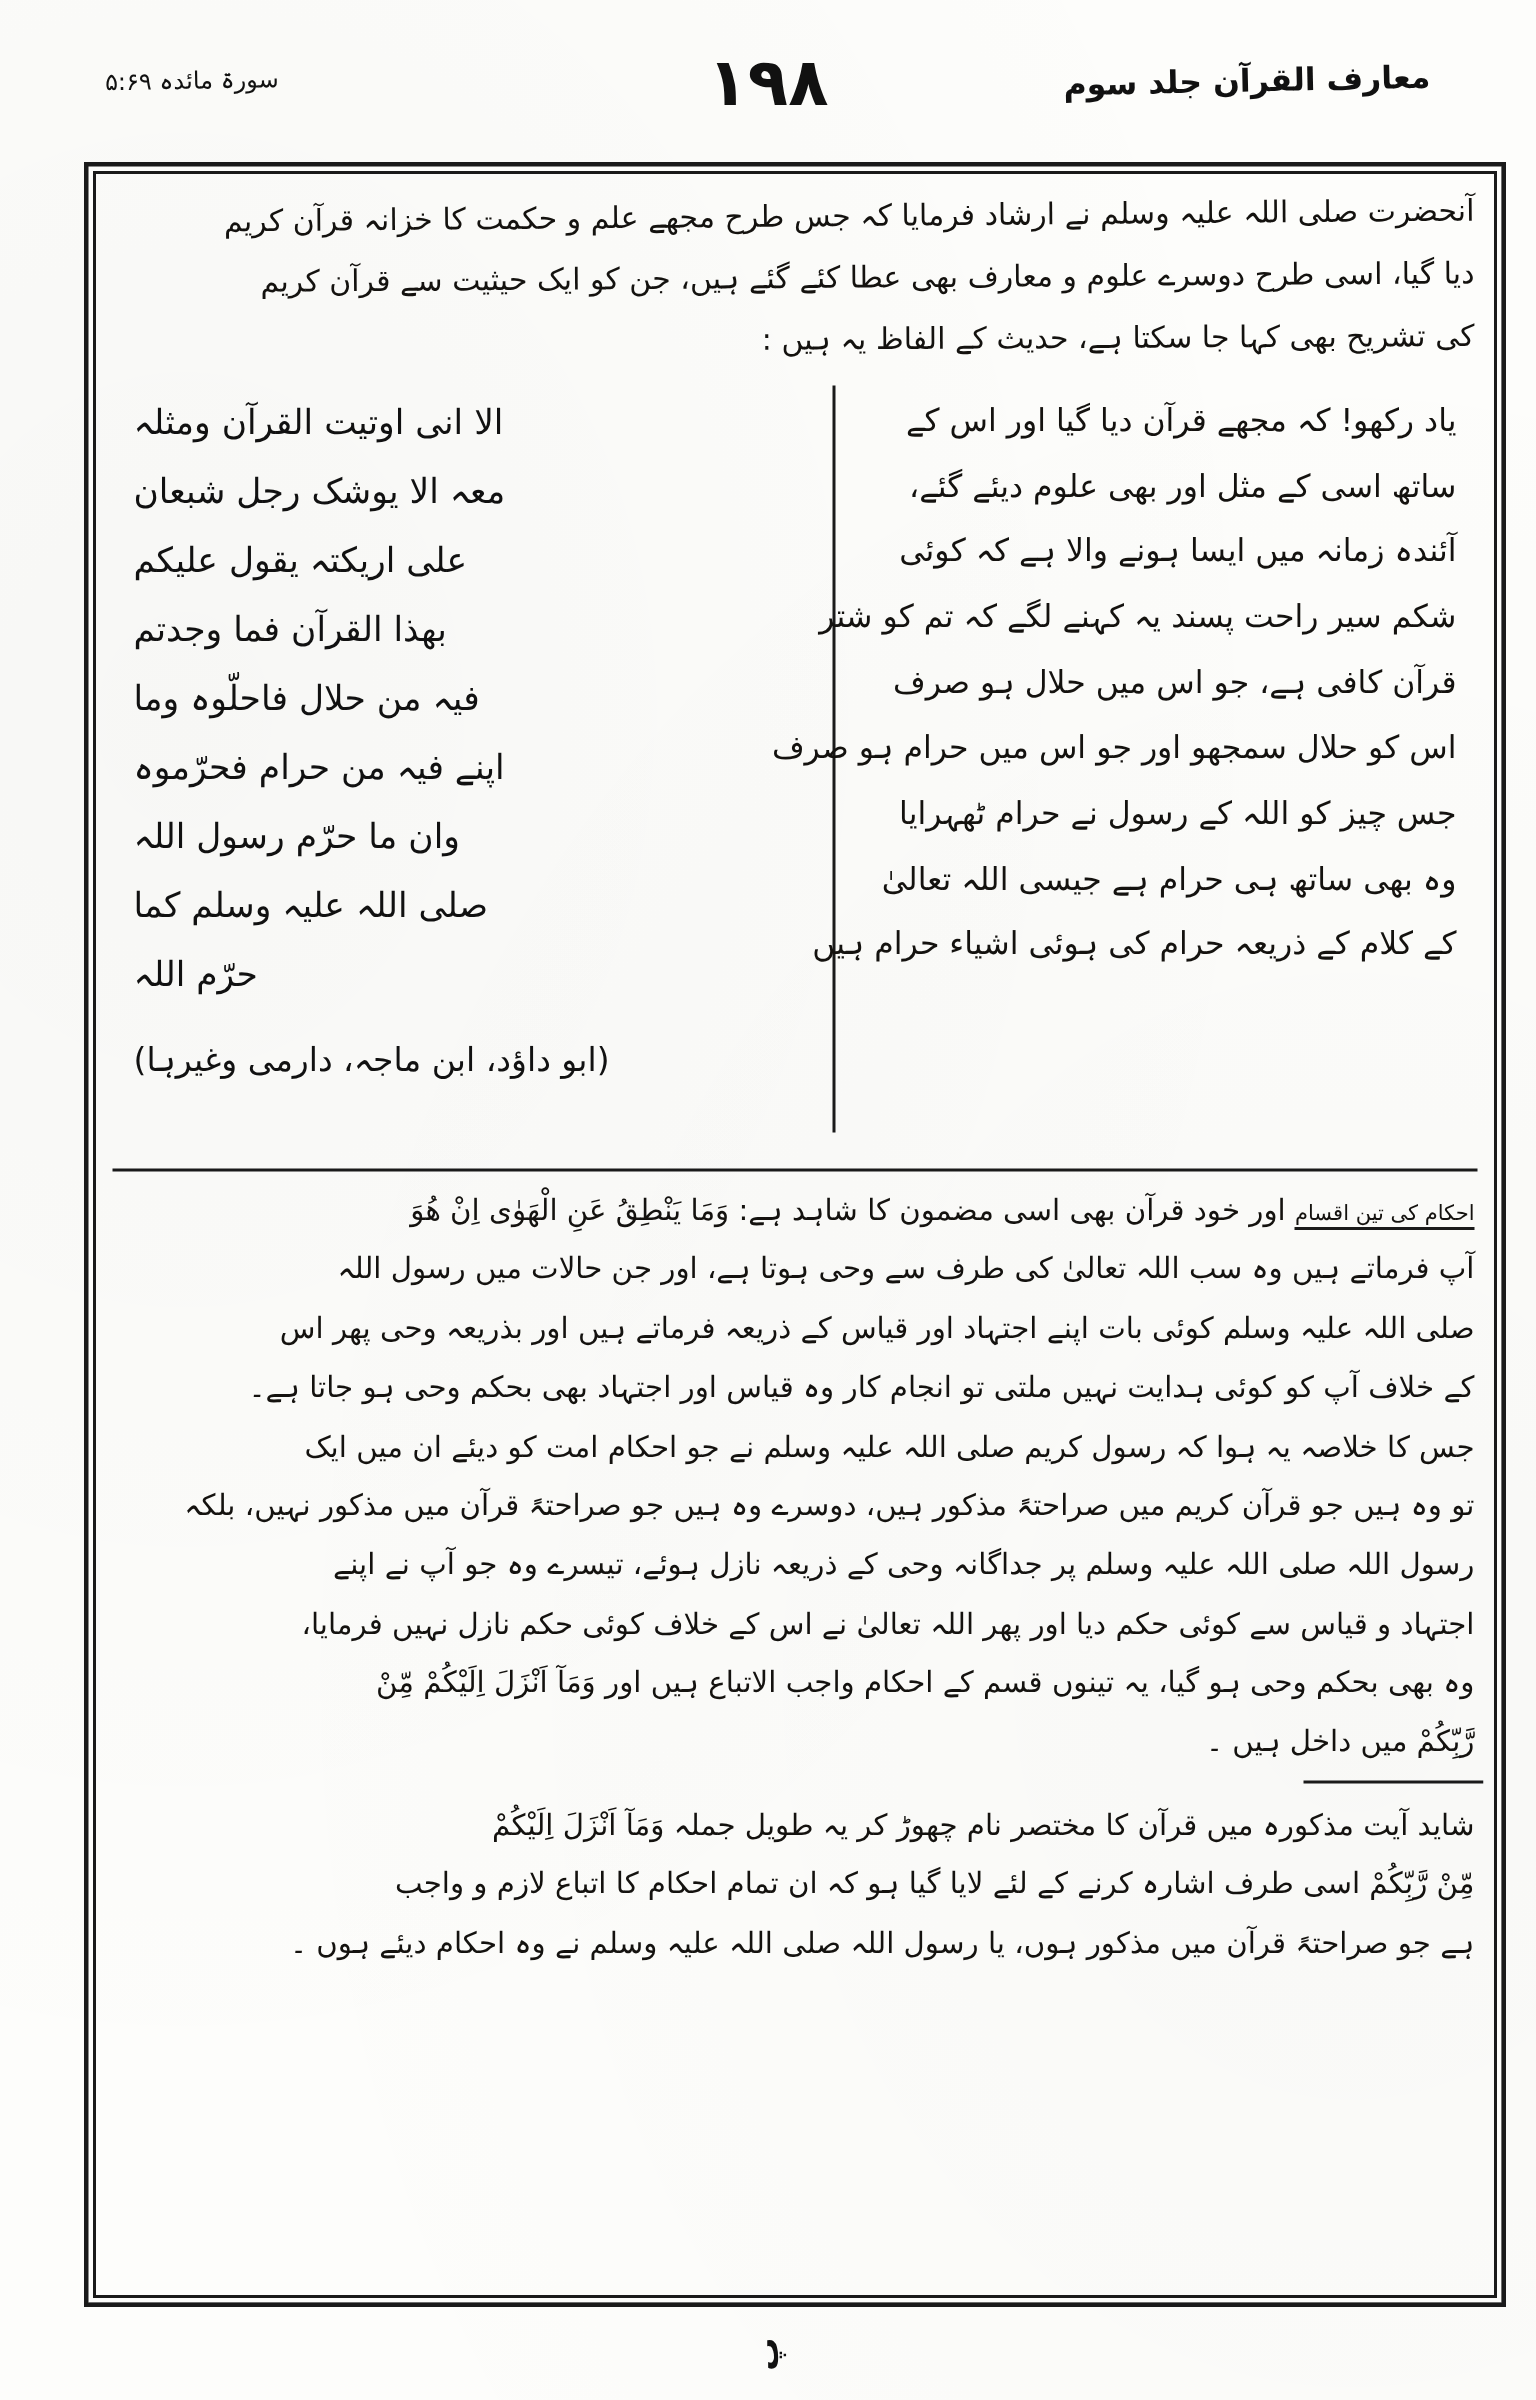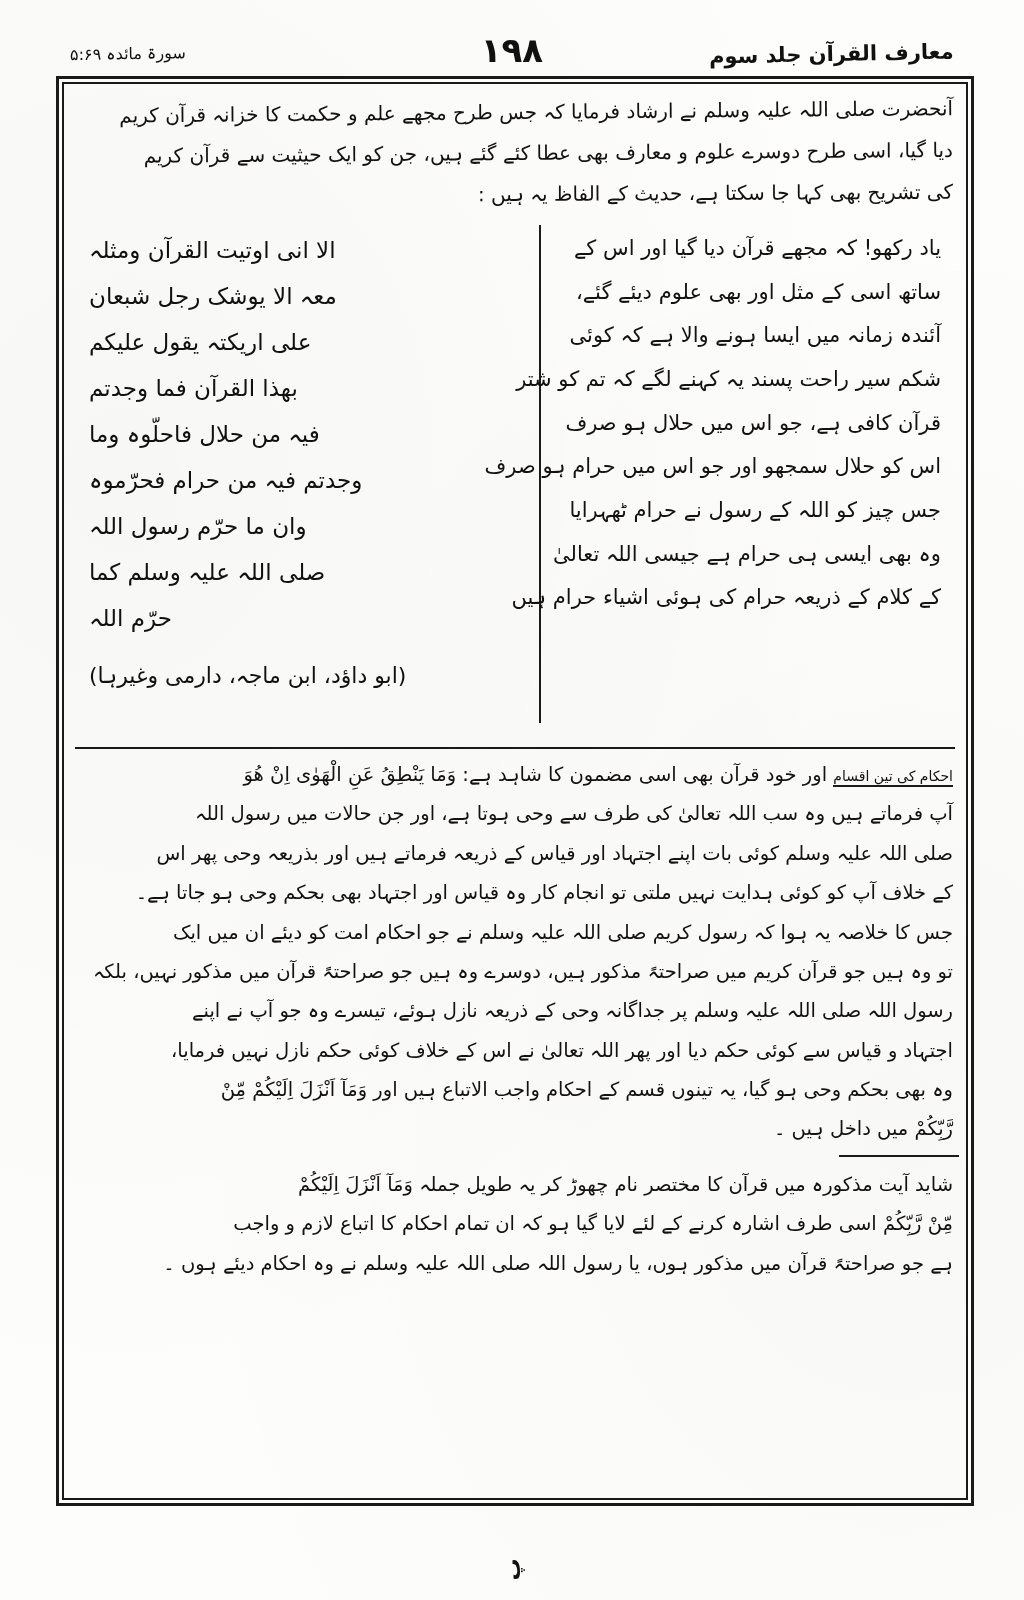--- a/index.html
+++ b/index.html
@@ -52,36 +52,37 @@
     white-space: nowrap;
   }
   .hdr-left .sura {
     margin-right: 18px;
   }
   .hdr-center {
     position: absolute;
     left: 50%;
     top: -4px;
     transform: translateX(-50%);
-    font-size: 34px;
+    font-size: 44px;
     font-weight: 700;
     letter-spacing: 2px;
   }
 
   
   .frame {
     position: absolute;
-    top: 76px;
+    top: 108px;
     left: 56px;
     width: 912px;
     height: 1424px;
     border: 3px solid #1a1a1a;
     box-shadow: inset 0 0 0 3px #fdfdfb, inset 0 0 0 5px #1a1a1a;
     background: transparent;
     direction: rtl;
+    padding-left: 30px;
   }
   .frame-inner {
     position: absolute;
     inset: 9px 12px 9px 12px;
     overflow: hidden;
   }
 
   
   .urdu {
     direction: rtl;
@@ -213,31 +214,31 @@
         <div class="divider-v"></div>
 
         <div class="col col-urdu urdu">
           <span class="ln">یاد رکھو! کہ مجھے قرآن دیا گیا اور اس کے</span>
           <span class="ln">ساتھ اسی کے مثل اور بھی علوم دیئے گئے،</span>
           <span class="ln">آئندہ زمانہ میں ایسا ہونے والا ہے کہ کوئی</span>
           <span class="ln">شکم سیر راحت پسند یہ کہنے لگے کہ تم کو شتر</span>
           <span class="ln">قرآن کافی ہے، جو اس میں حلال ہو صرف</span>
           <span class="ln">اس کو حلال سمجھو اور جو اس میں حرام ہو صرف</span>
           <span class="ln">جس چیز کو اللہ کے رسول نے حرام ٹھہرایا</span>
-          <span class="ln">وہ بھی ایسی ہی حرام ہے جیسی اللہ تعالیٰ</span>
+          <span class="ln">وہ بھی ساتھ ہی حرام ہے جیسی اللہ تعالیٰ</span>
           <span class="ln">کے کلام کے ذریعہ حرام کی ہوئی اشیاء حرام ہیں</span>
         </div>
 
         <div class="col col-arabic">
           <span class="ln">الا انی اوتیت القرآن ومثلہ</span>
           <span class="ln">معہ الا یوشک رجل شبعان</span>
           <span class="ln">علی اریکتہ یقول علیکم</span>
           <span class="ln">بھذا القرآن فما وجدتم</span>
           <span class="ln">فیہ من حلال فاحلّوہ وما</span>
-          <span class="ln">وجدتم فیہ من حرام فحرّموہ</span>
+          <span class="ln">اپنے فیہ من حرام فحرّموہ</span>
           <span class="ln">وان ما حرّم رسول اللہ</span>
           <span class="ln">صلی اللہ علیہ وسلم کما</span>
           <span class="ln">حرّم اللہ</span>
           <span class="src-line">(ابو داؤد، ابن ماجہ، دارمی وغیرہا)</span>
         </div>
       </div>
 
       <div class="rule-h"></div>
 
       <div class="urdu body-block">

